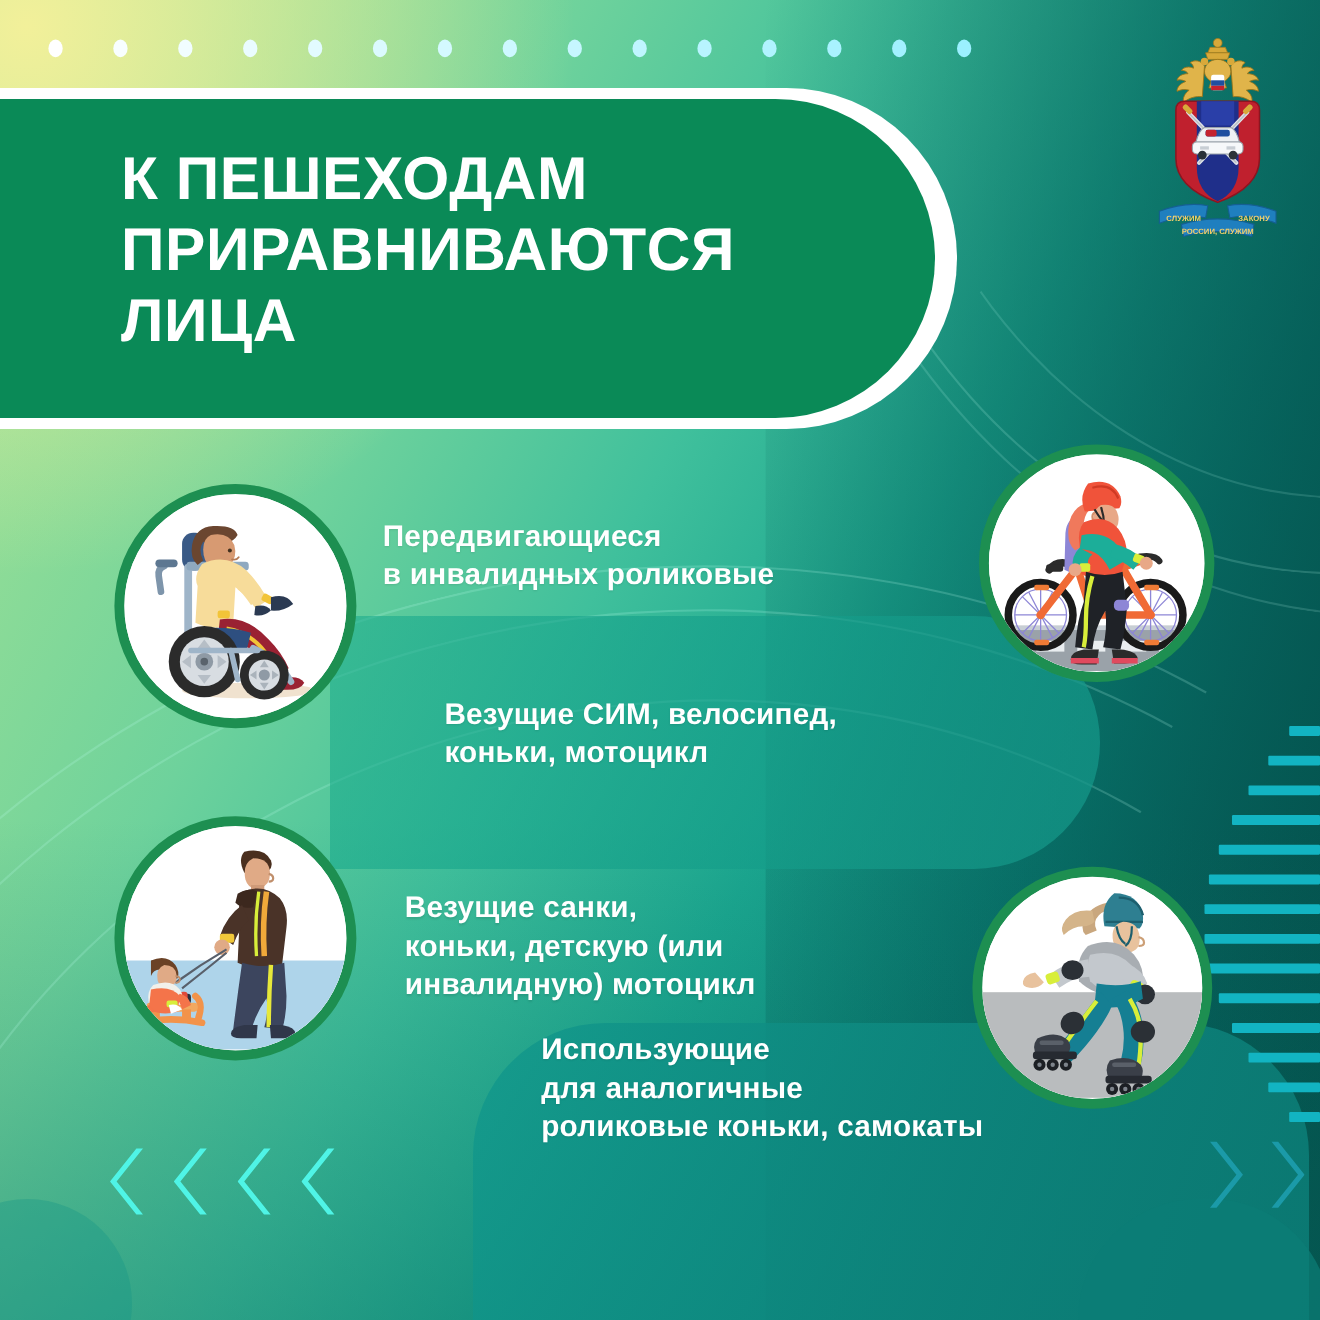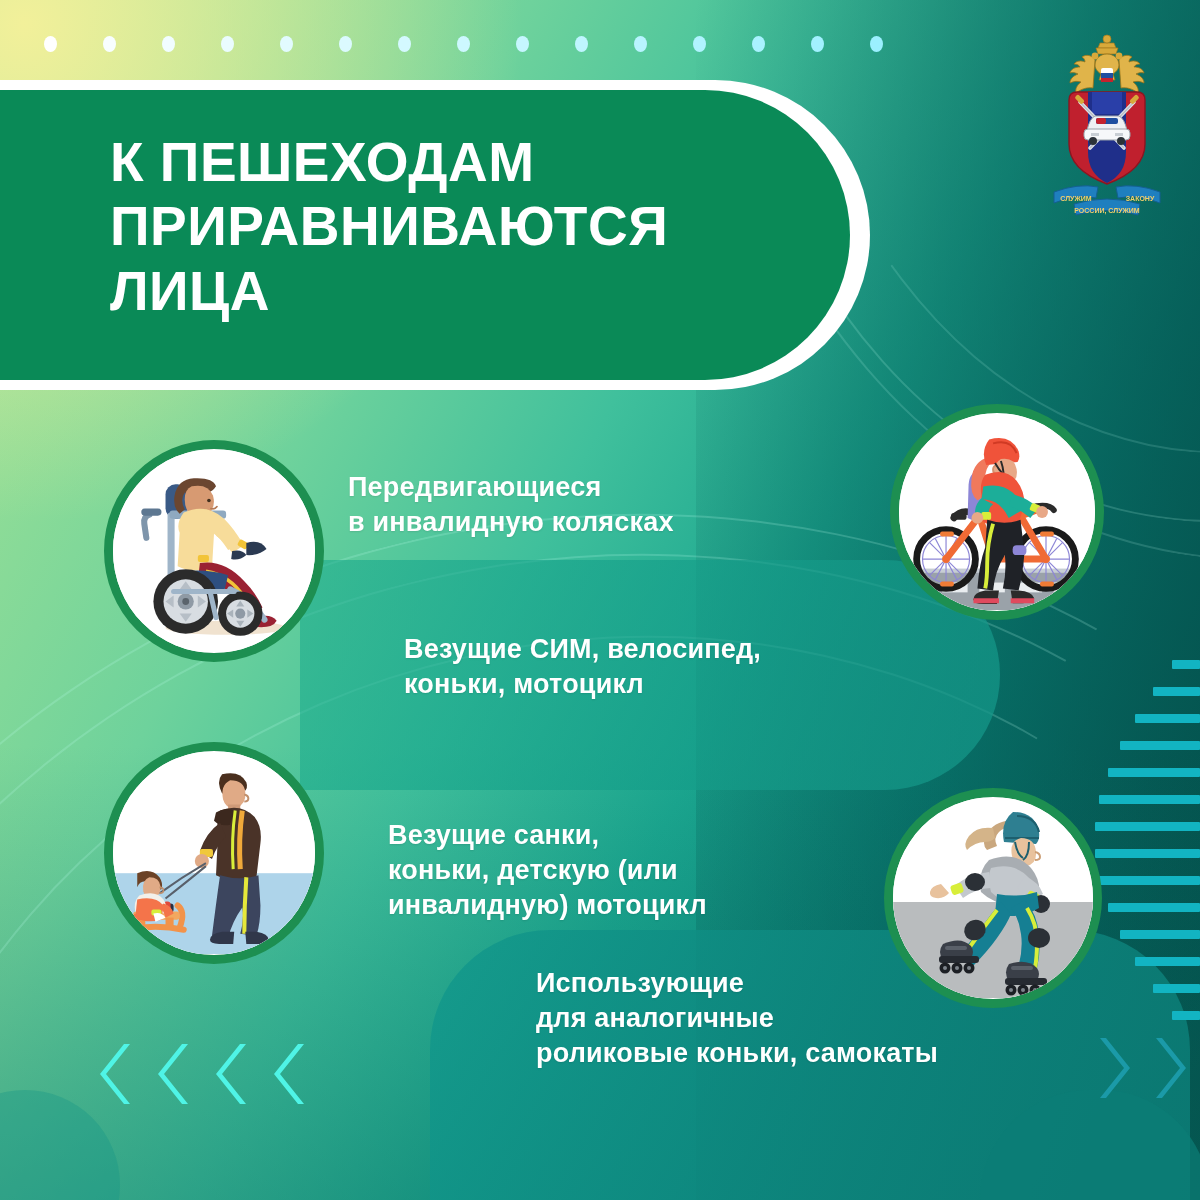--- a/index.html
+++ b/index.html
@@ -106,22 +106,22 @@
   .circle svg{display:block;width:100%;height:100%;}
 
   
   .btxt{
     position:absolute;color:#ffffff;font-weight:bold;
     font-size:27px;line-height:1.30;letter-spacing:.2px;
     text-shadow:0 1px 2px rgba(0,0,0,.10);
   }
   .t-wheelchair{left:348px;top:470px;width:520px;}
   .t-sim{left:404px;top:632px;width:520px;}
-  .t-sled{left:388px;top:808px;width:470px;margin-top:10px;}
-  .t-roller{left:492px;top:966px;width:580px;margin-left:44px;}
+  .t-sled{left:368px;top:808px;width:470px;}
+  .t-roller{left:492px;top:937px;width:580px;}
 
   
   .chev-left{position:absolute;left:100px;top:1042px;display:flex;gap:24px;}
   .chev-right{position:absolute;left:1096px;top:1036px;display:flex;gap:22px;}
   .chev{width:34px;height:64px;display:block;}
 
   
   .fan{position:absolute;right:0;top:660px;width:110px;height:380px;}
   .fan i{
     position:absolute;right:0;display:block;height:9px;
@@ -540,21 +540,21 @@
           <circle cx="130" cy="192" r="2" fill="#7d838b"></circle>
         <circle cx="142" cy="192" r="5.5" fill="#1c1f24"></circle>
           <circle cx="142" cy="192" r="2" fill="#7d838b"></circle>
         <rect x="118" y="168" width="22" height="4" rx="2" fill="#5a6069"></rect>
       </g>
     </svg>
   </div>
 
   <div class="btxt t-wheelchair">
     <div>Передвигающиеся</div>
-    <div>в инвалидную колясках</div>
+    <div>в инвалидных роликовые</div>
   </div>
 
   <div class="btxt t-sim">
     <div>Везущие СИМ, велосипед,</div>
     <div>коньки, мотоцикл</div>
   </div>
 
   <div class="btxt t-sled">
     <div>Везущие санки,</div>
     <div>коньки, детскую (или</div>

